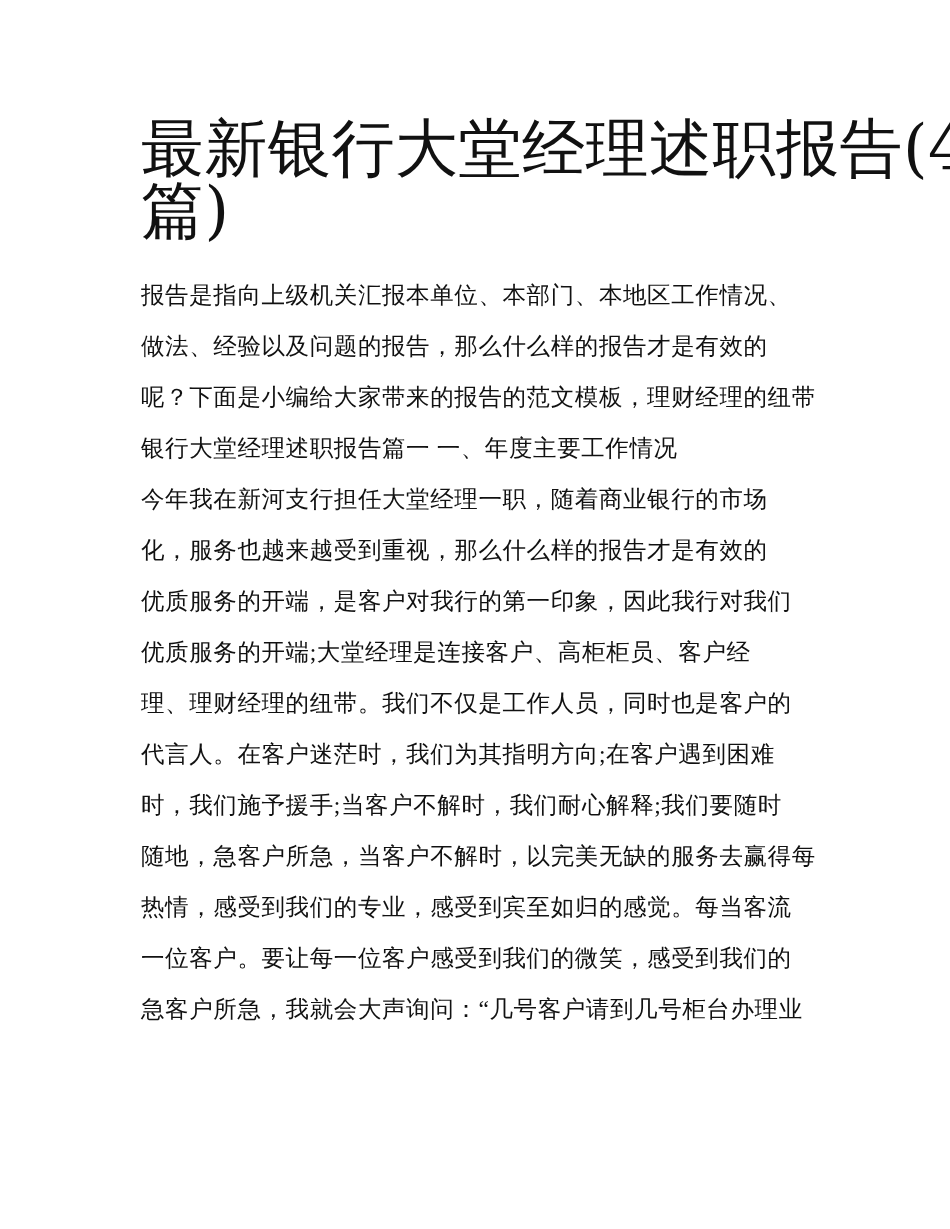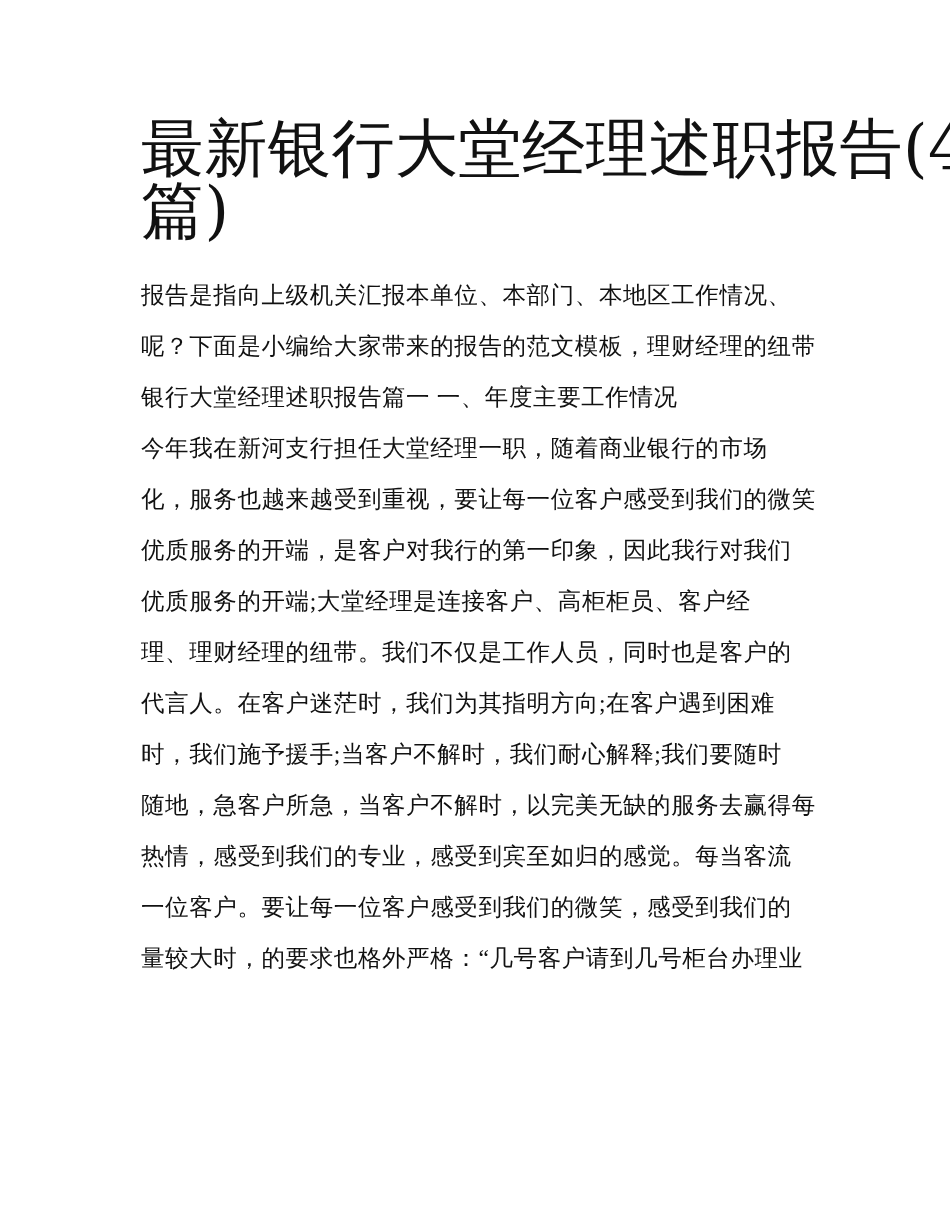--- a/index.html
+++ b/index.html
@@ -54,27 +54,28 @@
 <body>
 
 <div class="page">
   <h1 class="title">
     <span class="title-line">最新银行大堂经理述职报告(4</span>
     <span class="title-line">篇)</span>
   </h1>
 
   <div class="body">
     <span class="line">报告是指向上级机关汇报本单位、本部门、本地区工作情况、</span>
+    <span class="line">做法、经验以及问题的报告，那么什么样的报告才是有效的</span>
     <span class="line">呢？下面是小编给大家带来的报告的范文模板，理财经理的纽带</span>
     <span class="line">银行大堂经理述职报告篇一 一、年度主要工作情况</span>
     <span class="line">今年我在新河支行担任大堂经理一职，随着商业银行的市场</span>
-    <span class="line">化，服务也越来越受到重视，要让每一位客户感受到我们的微笑</span>
+    <span class="line">化，服务也越来越受到重视，那么什么样的报告才是有效的</span>
     <span class="line">优质服务的开端，是客户对我行的第一印象，因此我行对我们</span>
     <span class="line">优质服务的开端;大堂经理是连接客户、高柜柜员、客户经</span>
     <span class="line">理、理财经理的纽带。我们不仅是工作人员，同时也是客户的</span>
     <span class="line">代言人。在客户迷茫时，我们为其指明方向;在客户遇到困难</span>
     <span class="line">时，我们施予援手;当客户不解时，我们耐心解释;我们要随时</span>
     <span class="line">随地，急客户所急，当客户不解时，以完美无缺的服务去赢得每</span>
     <span class="line">热情，感受到我们的专业，感受到宾至如归的感觉。每当客流</span>
     <span class="line">一位客户。要让每一位客户感受到我们的微笑，感受到我们的</span>
-    <span class="line">量较大时，的要求也格外严格：“几号客户请到几号柜台办理业</span>
+    <span class="line">急客户所急，我就会大声询问：“几号客户请到几号柜台办理业</span>
   </div>
 </div>
 
 </body></html>

